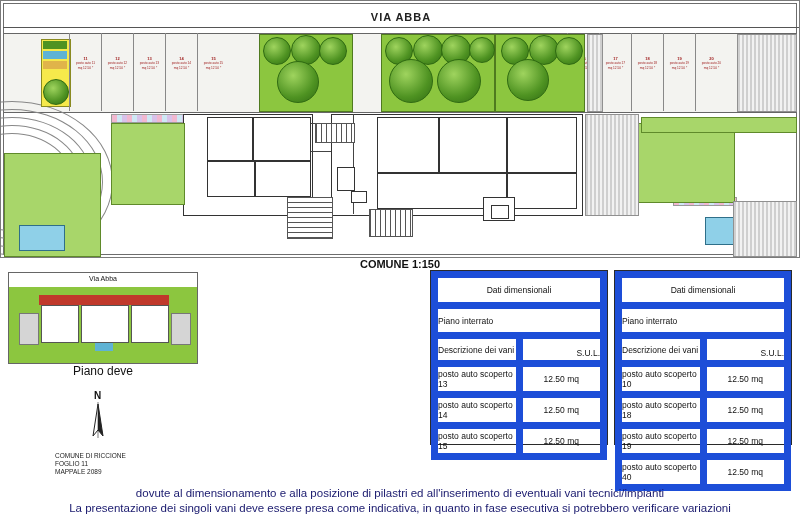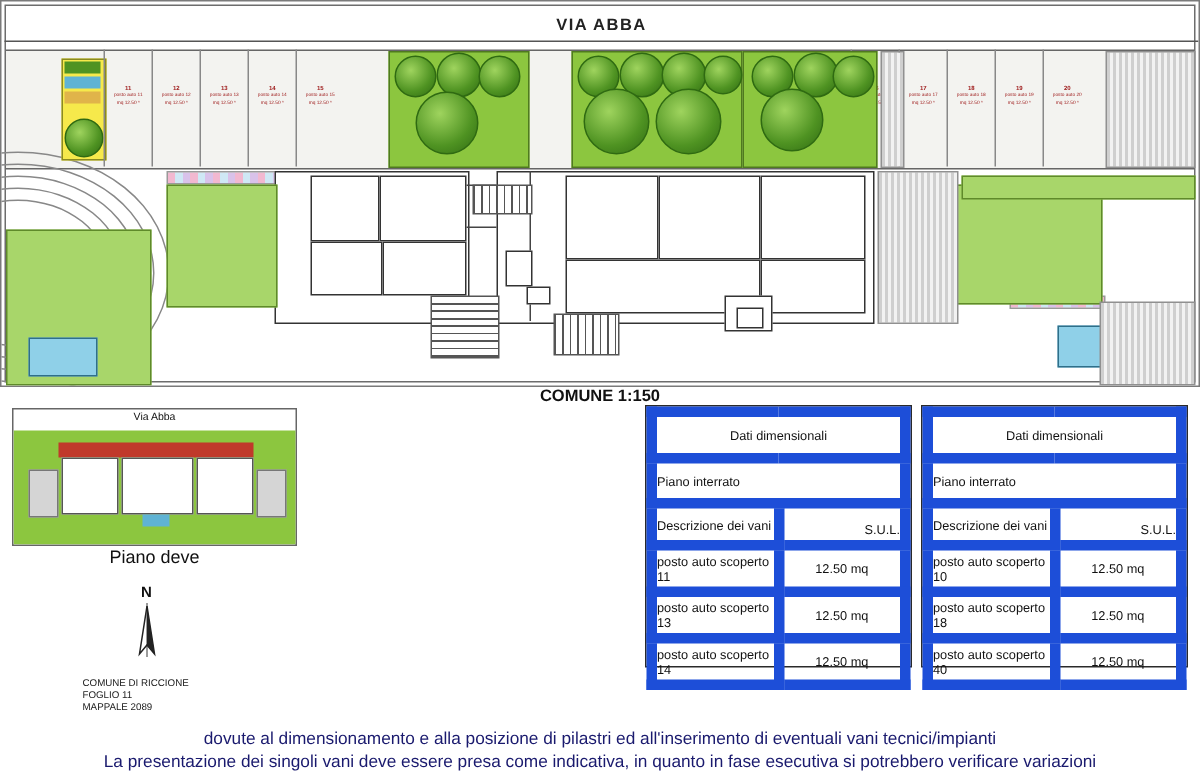--- a/index.html
+++ b/index.html
@@ -279,29 +279,29 @@
           <td class="title" colspan="2">Dati dimensionali</td>
         </tr>
         <tr>
           <td class="sub" colspan="2">Piano interrato</td>
         </tr>
         <tr>
           <td class="hdr-desc">Descrizione dei vani</td>
           <td class="hdr-sul">S.U.L.</td>
         </tr>
         <tr>
-          <td class="cell-desc">posto auto scoperto 11</td>
-          <td class="cell-val">12.50 mq</td>
-        </tr>
-        <tr>
           <td class="cell-desc">posto auto scoperto 13</td>
           <td class="cell-val">12.50 mq</td>
         </tr>
         <tr>
           <td class="cell-desc">posto auto scoperto 14</td>
+          <td class="cell-val">12.50 mq</td>
+        </tr>
+        <tr>
+          <td class="cell-desc">posto auto scoperto 15</td>
           <td class="cell-val">12.50 mq</td>
         </tr>
       </tbody>
     </table>
 </div>
 <div class="tbl" style="left:614px;top:270px;width:178px;height:175px;">
   <table class="dt" id="t1">
       <tbody>
         <tr>
           <td class="title" colspan="2">Dati dimensionali</td>
@@ -315,20 +315,24 @@
         </tr>
         <tr>
           <td class="cell-desc">posto auto scoperto 10</td>
           <td class="cell-val">12.50 mq</td>
         </tr>
         <tr>
           <td class="cell-desc">posto auto scoperto 18</td>
           <td class="cell-val">12.50 mq</td>
         </tr>
         <tr>
+          <td class="cell-desc">posto auto scoperto 19</td>
+          <td class="cell-val">12.50 mq</td>
+        </tr>
+        <tr>
           <td class="cell-desc">posto auto scoperto 40</td>
           <td class="cell-val">12.50 mq</td>
         </tr>
       </tbody>
     </table>
 </div>
 
 <div class="footer">
   <div>dovute al dimensionamento e alla posizione di pilastri ed all'inserimento di eventuali vani tecnici/impianti</div>
   <div>La presentazione dei singoli vani deve essere presa come indicativa, in quanto in fase esecutiva si potrebbero verificare variazioni</div>

